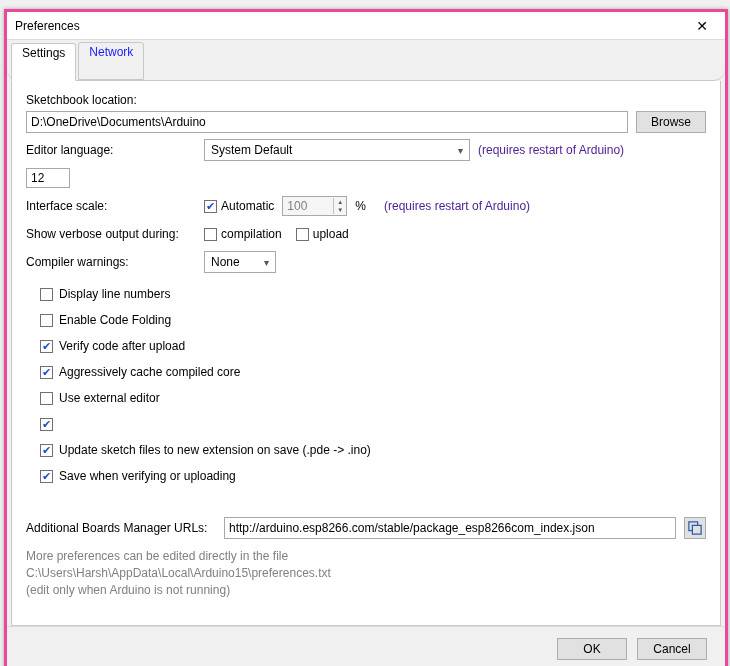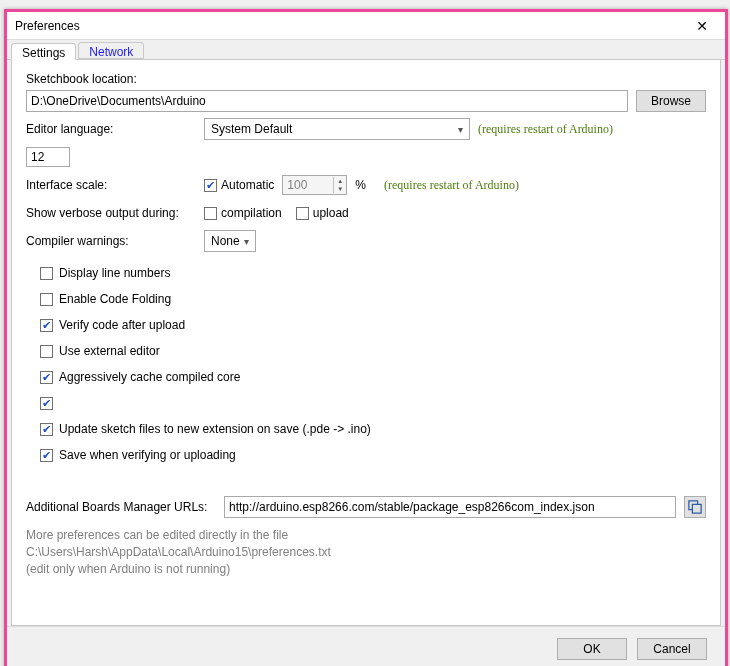--- a/index.html
+++ b/index.html
@@ -37,27 +37,28 @@
   .titlebar .title { font-size: 12px; }
   .close-btn {
     width: 42px; height: 26px;
     display: flex; align-items: center; justify-content: center;
     font-size: 14px;
     font-family: Arial, sans-serif;
     cursor: pointer;
   }
   
   .tabstrip {
-    height: 20px;
+    height: 41px;
     background: #f0f0f0;
     padding: 2px 4px 0 4px;
     display: flex;
     gap: 2px;
     border-bottom: 1px solid #c8c8c8;
     position: relative;
+    border-radius: 12px;
   }
   .tab {
     padding: 2px 10px;
     border: 1px solid #c8c8c8;
     border-radius: 3px 3px 0 0;
     background: #f0f0f0;
     font-size: 12px;
     cursor: pointer;
     position: relative;
     color: #1a1aff;
@@ -113,30 +114,30 @@
   .select-lang {
     width: 266px;
     height: 22px;
     border: 1px solid #a8a8a8;
     background: #fff;
     display: flex; align-items: center; justify-content: space-between;
     padding: 0 6px;
     cursor: pointer;
   }
   .select-warn {
-    width: 52px;
+    width: 72px;
     height: 22px;
     border: 1px solid #a8a8a8;
     background: #fff;
     display: flex; align-items: center; justify-content: space-between;
     padding: 0 6px;
     cursor: pointer;
   }
   .chevron { font-size: 10px; color: #555; }
-  .hint { color: #4d7c0f; font-family: Liberation Serif, serif; }
+  .hint { color: #4c1d95; }
   .cb-row { display: flex; align-items: center; gap: 6px; padding-left: 14px; min-height: 22px; }
   .cb-inline { display: flex; align-items: center; gap: 4px; }
   .cb {
     width: 13px; height: 13px;
     border: 1px solid #707070;
     background: #ffffff;
     display: inline-flex;
     align-items: center;
     justify-content: center;
     font-size: 10px;
@@ -265,26 +266,26 @@
       </div>
       <div class="cb-row">
         <span class="cb"></span>
         <span>Enable Code Folding</span>
       </div>
       <div class="cb-row">
         <span class="cb checked"></span>
         <span>Verify code after upload</span>
       </div>
       <div class="cb-row">
+        <span class="cb checked"></span>
+        <span>Aggressively cache compiled core</span>
+      </div>
+      <div class="cb-row">
         <span class="cb"></span>
         <span>Use external editor</span>
-      </div>
-      <div class="cb-row">
-        <span class="cb checked"></span>
-        <span>Aggressively cache compiled core</span>
       </div>
       <div class="cb-row">
         <span class="cb checked"></span>
       </div>
       <div class="cb-row">
         <span class="cb checked"></span>
         <span>Update sketch files to new extension on save (.pde -&gt; .ino)</span>
       </div>
       <div class="cb-row">
         <span class="cb checked"></span>

